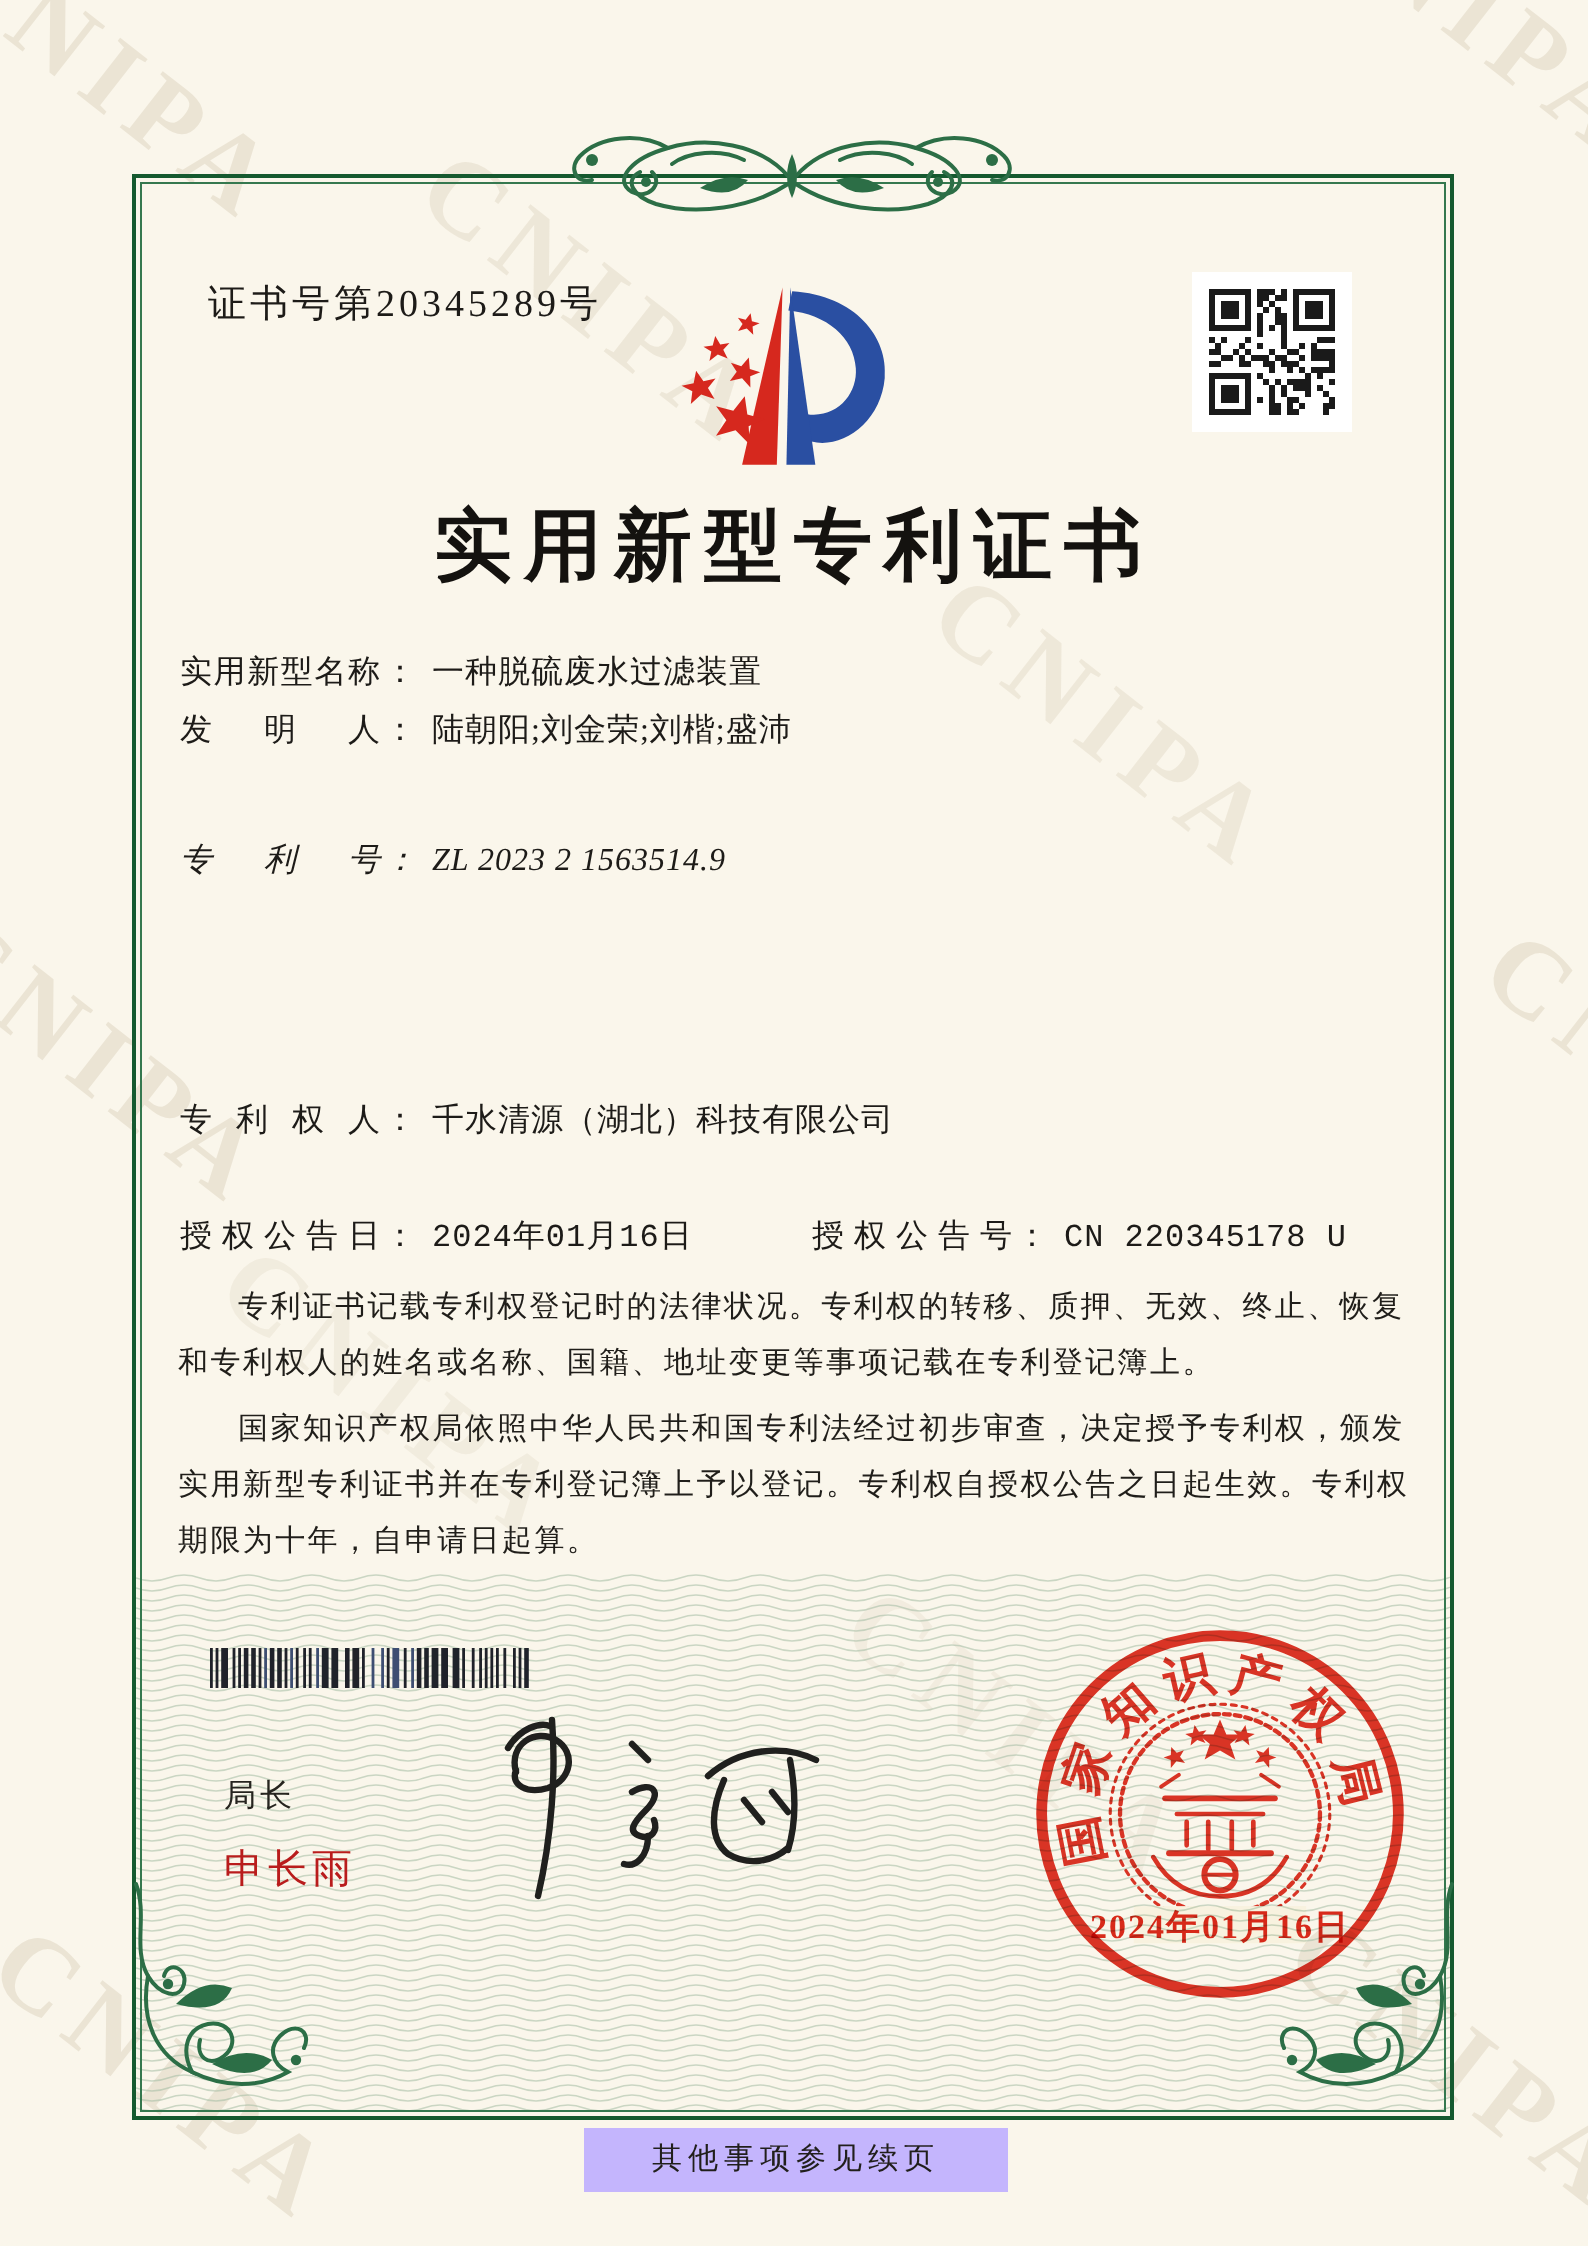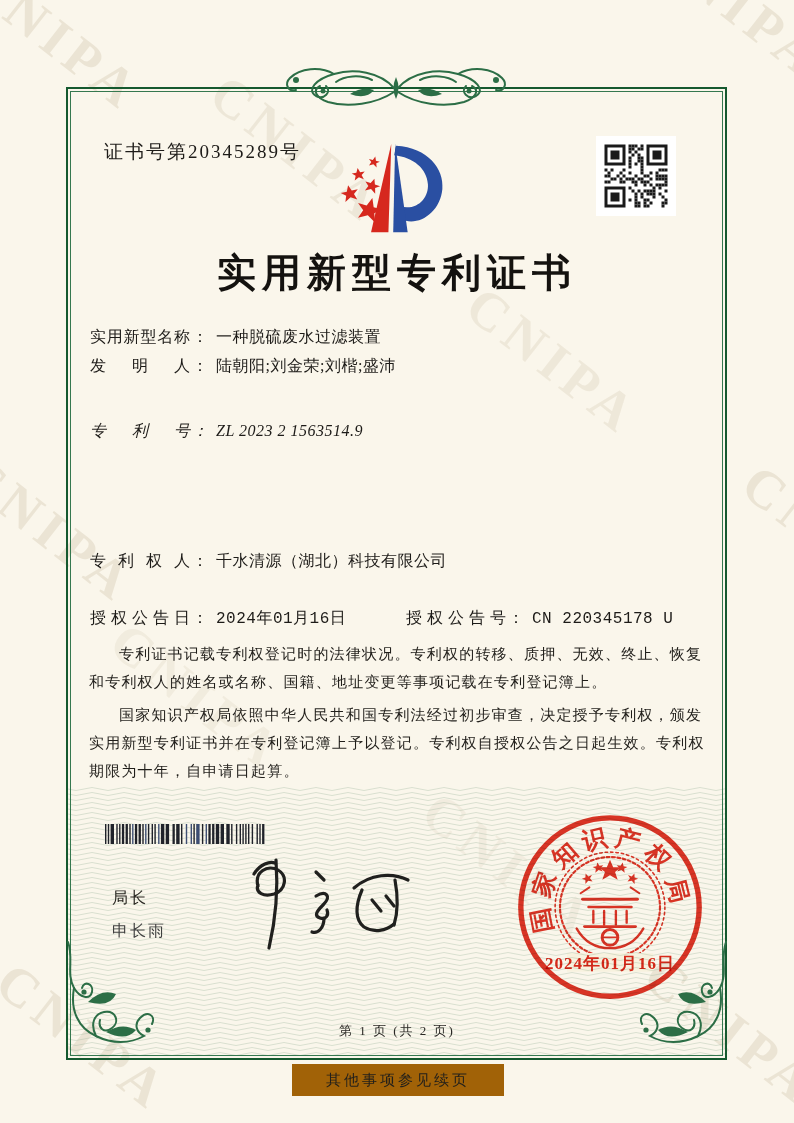--- a/index.html
+++ b/index.html
@@ -52,35 +52,35 @@
 
   .paras{position:absolute;left:89px;top:640px;width:622px;z-index:2;color:#201e1a;
          font-size:15px;line-height:28px;letter-spacing:1.2px;}
   .paras p{text-indent:2em;margin-bottom:5px;}
 
   .barcode{position:absolute;left:105px;top:824px;width:164px;height:20px;z-index:2;}
 
   .sig-title{position:absolute;left:112px;top:888px;font-family:"Liberation Sans","DejaVu Sans",sans-serif;
          font-size:16px;color:#26241f;z-index:2;letter-spacing:2px;}
   .sig-name{position:absolute;left:112px;top:921px;font-family:"Liberation Sans","DejaVu Sans",sans-serif;
-         font-size:16px;color:#404040;z-index:2;letter-spacing:2px;}
+         font-size:20px;color:#b91c1c;z-index:2;letter-spacing:2px;}
   .signature{position:absolute;left:228px;top:852px;width:200px;height:110px;z-index:2;}
   .sigp{stroke:#20201e;stroke-width:3.2;fill:none;stroke-linecap:round;stroke-linejoin:round;}
 
   .seal{position:absolute;left:512px;top:809px;width:196px;height:196px;z-index:3;
         mix-blend-mode:multiply;opacity:.95;}
   .sealtxt{fill:var(--seal-red);font-family:"Liberation Serif",serif;font-size:25px;font-weight:bold;}
   .sr{fill:var(--seal-red);} 
   .sk{stroke:var(--seal-red);fill:none;stroke-linecap:round;}
   .seal-date{position:absolute;left:512px;top:952px;width:196px;text-align:center;z-index:4;
         color:var(--seal-red);font-weight:bold;font-size:17px;letter-spacing:1px;mix-blend-mode:multiply;}
 
   .page-info{position:absolute;left:0;right:0;top:1022px;text-align:center;font-size:13px;
         letter-spacing:2px;color:#2a2825;z-index:2;}
-  .note-box{position:absolute;left:292px;top:1064px;width:212px;height:32px;background:#a16207;
+  .note-box{position:absolute;left:292px;top:1064px;width:212px;height:32px;background:#c4b5fd;
         z-index:2;text-align:center;line-height:32px;font-size:15px;letter-spacing:3px;color:#211f1b;}
 </style>
 </head>
 <body>
 
 <div class="page">
 
   <div class="wm wm1">CNIPA</div>
   <div class="wm wm2">CNIPA</div>
   <div class="wm wm3">CNIPA</div>
@@ -443,16 +443,15 @@
       <path class="sk" stroke-width="2.4" d="M83,104 v12 M94,104 v14 M106,104 v14 M117,104 v12"></path>
       <path class="sk" stroke-width="3" d="M74,120 h52"></path>
       <circle cx="100" cy="131" r="8" class="sk" stroke-width="3"></circle>
       <path class="sk" stroke-width="2" d="M93,131 h14"></path>
       <path class="sk" stroke-width="2.4" d="M66,122 C74,136 86,142 100,142 M134,122 C126,136 114,142 100,142"></path>
     </g>
     <rect x="56" y="147" width="88" height="19" fill="#fdfbf2"></rect>
   </svg>
   <div class="seal-date">2024年01月16日</div>
 
-  <div class="page-info">第 1 页 (共 2 页)</div>
   <div class="note-box">其他事项参见续页</div>
 
 </div>
 
 </body></html>

